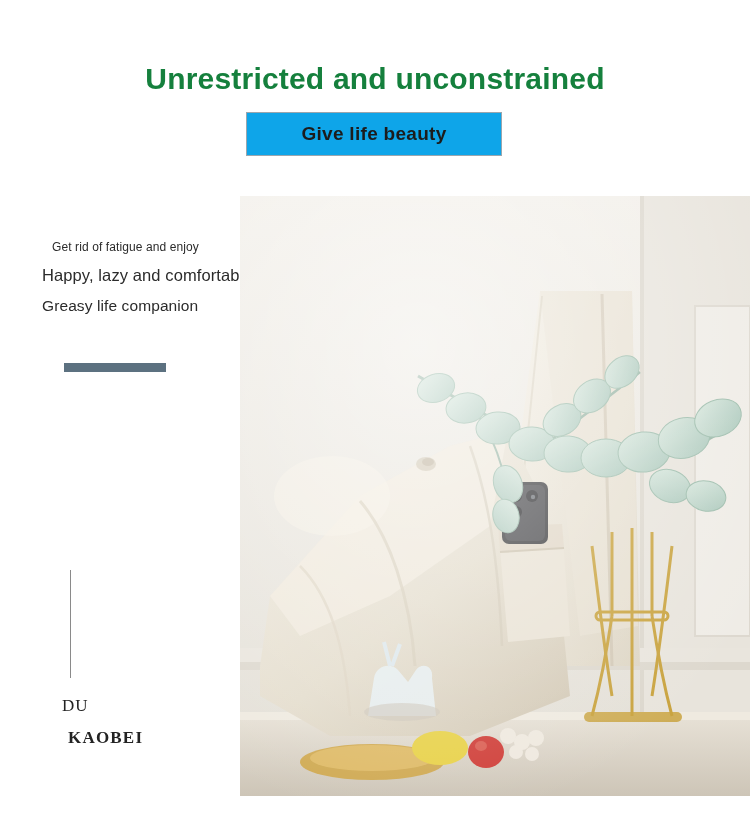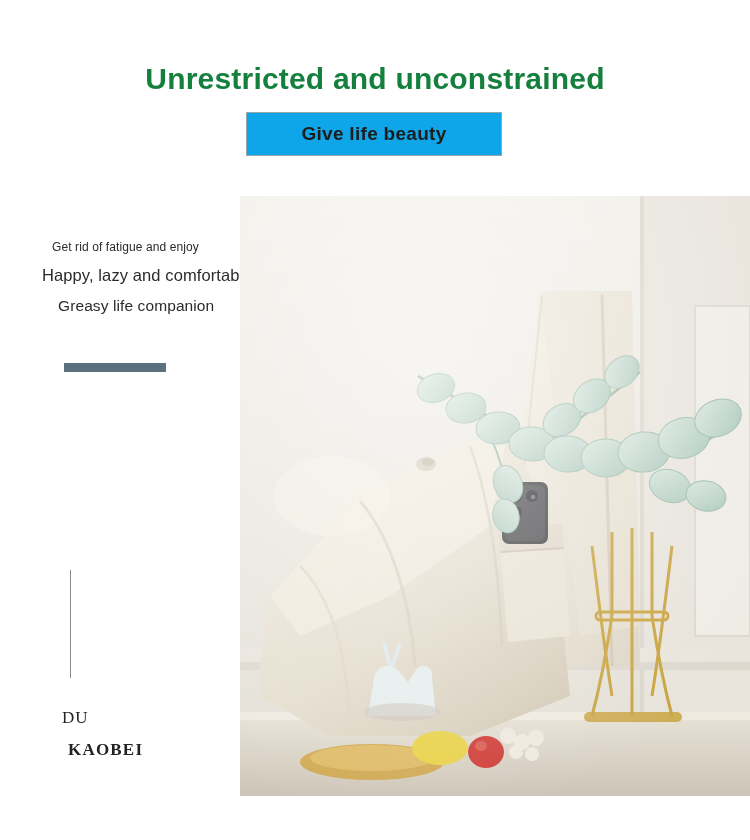--- a/index.html
+++ b/index.html
@@ -89,21 +89,21 @@
     letter-spacing: 0.1px;
   }
   .copy-line.l2 {
     font-size: 16.5px;
     margin-left: 0px;
     margin-bottom: 12px;
     letter-spacing: 0.1px;
   }
   .copy-line.l3 {
     font-size: 15.5px;
-    margin-left: 16px;
+    margin-left: 0;
     letter-spacing: 0.1px;
   }
 
   .rule-bar {
     position: absolute;
     left: 64px;
     top: 363px;
     width: 102px;
     height: 9px;
     background: #5c7180;
@@ -119,21 +119,20 @@
     background: #8a8a8a;
   }
 
   
   .brand {
     position: absolute;
     left: 62px;
     top: 696px;
     font-family: "Liberation Serif", serif;
     color: #232323;
-    margin-top: 12px;
   }
   .brand-line1 {
     font-size: 17px;
     letter-spacing: 1px;
     margin-bottom: 12px;
   }
   .brand-line2 {
     font-size: 17px;
     letter-spacing: 1.2px;
     margin-left: 6px;

